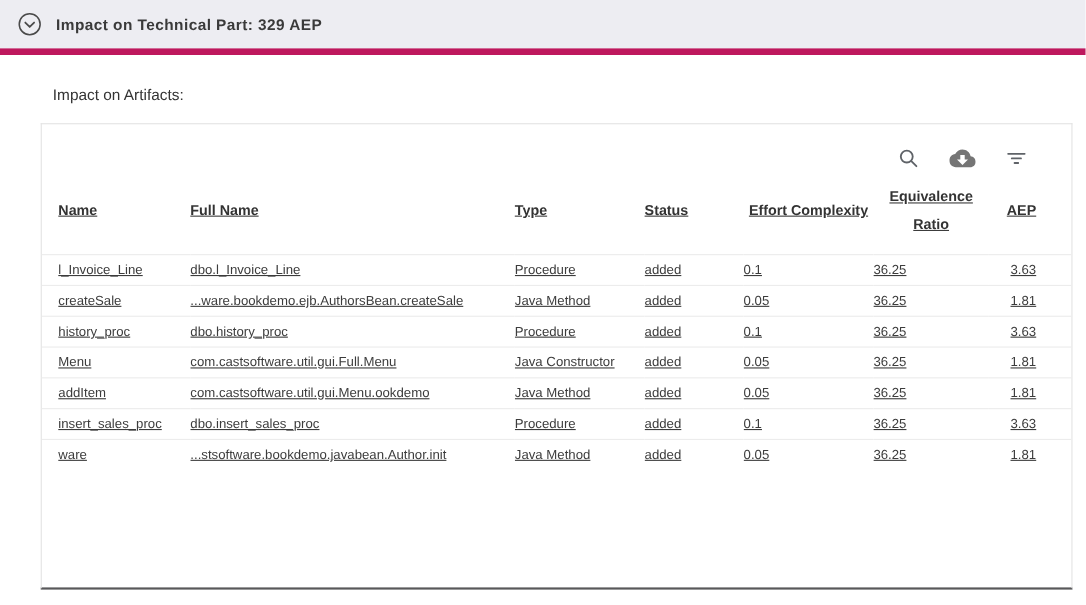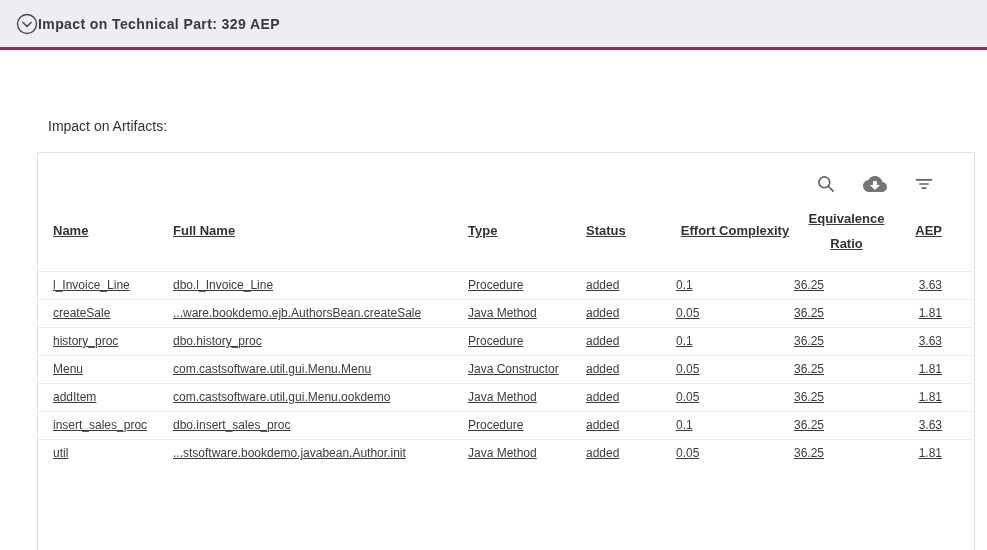--- a/index.html
+++ b/index.html
@@ -7,41 +7,41 @@
   body {
     background:#ffffff;
     font-family:"Liberation Sans", sans-serif;
     color:#3c3c3c;
     overflow:hidden;
   }
   
   .top-bar {
     height:50px;
     background:#ededf2;
-    border-bottom:3px solid #be185d;
+    border-bottom:6px solid #be185d;
     display:flex;
     align-items:center;
     padding-left:16px;
+    gap:13px;
     cursor:pointer;
   }
   .collapse-icon { width:22px; height:22px; display:inline-flex; flex:0 0 auto; }
   .top-title {
     font-size:14px;
     font-weight:bold;
     letter-spacing:0.4px;
     color:#3a3a3a;
   }
   
   .content { padding:28px 12px 0 37px; }
   .subtitle {
     margin-left:11px;
     margin-bottom:18px;
     font-size:14px;
     color:#333333;
-    margin-top:40px;
   }
   .card {
     background:#ffffff;
     border:1px solid #e3e3e3;
     border-bottom:2px solid #58585a;
     min-height:424px;
     text-decoration:underline;
   }
   
   .toolbar {
@@ -159,21 +159,21 @@
             <td class="c0">history_proc</td>
             <td class="c1">dbo.history_proc</td>
             <td class="c2">Procedure</td>
             <td class="c3">added</td>
             <td class="c4">0.1</td>
             <td class="c5">36.25</td>
             <td class="c6">3.63</td>
           </tr>
           <tr>
             <td class="c0">Menu</td>
-            <td class="c1">com.castsoftware.util.gui.Menu.Menu</td>
+            <td class="c1">com.castsoftware.util.gui.Full.Menu</td>
             <td class="c2">Java Constructor</td>
             <td class="c3">added</td>
             <td class="c4">0.05</td>
             <td class="c5">36.25</td>
             <td class="c6">1.81</td>
           </tr>
           <tr>
             <td class="c0">addItem</td>
             <td class="c1">com.castsoftware.util.gui.Menu.ookdemo</td>
             <td class="c2">Java Method</td>
@@ -185,21 +185,21 @@
           <tr>
             <td class="c0">insert_sales_proc</td>
             <td class="c1">dbo.insert_sales_proc</td>
             <td class="c2">Procedure</td>
             <td class="c3">added</td>
             <td class="c4">0.1</td>
             <td class="c5">36.25</td>
             <td class="c6">3.63</td>
           </tr>
           <tr>
-            <td class="c0">util</td>
+            <td class="c0">ware</td>
             <td class="c1">...stsoftware.bookdemo.javabean.Author.init</td>
             <td class="c2">Java Method</td>
             <td class="c3">added</td>
             <td class="c4">0.05</td>
             <td class="c5">36.25</td>
             <td class="c6">1.81</td>
           </tr>
         </tbody>
     </table>
   </div>

